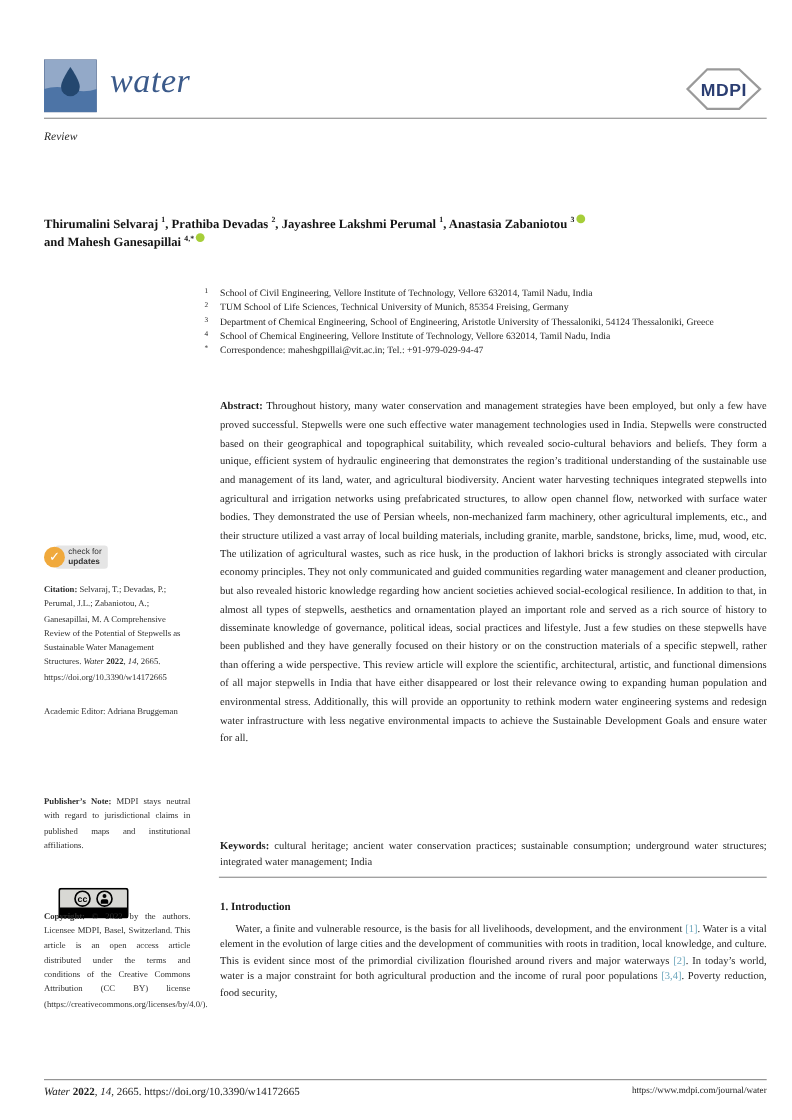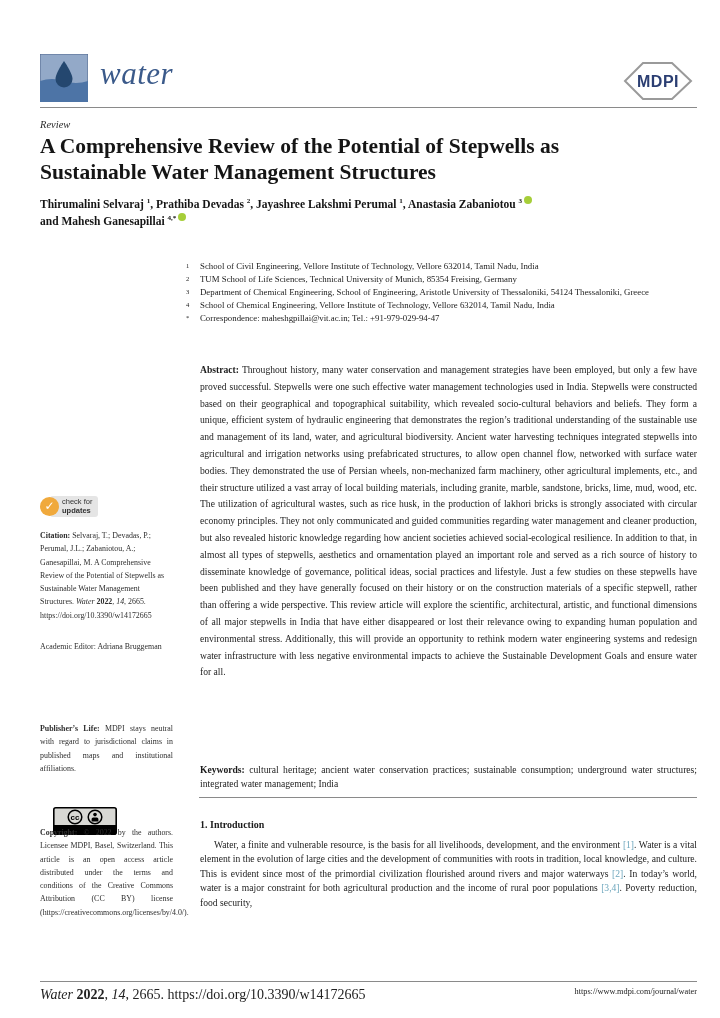--- a/index.html
+++ b/index.html
@@ -78,21 +78,21 @@
   }
   .cit-block { top: 529px; }
   .editor-block { top: 640px; }
   .dates-block { top: 672px; }
   .note-block { top: 722px; text-align: justify; }
   .cc-badge { position: absolute; left: 53px; top: 791px; margin-top: 16px; }
   .copyright-block { top: 826px; text-align: justify; }
 
   
   .footer-rule { position: absolute; left: 40px; top: 981px; width: 657px; border-top: 1.2px solid #8a8a8a; }
-  .footer-left { position: absolute; left: 40px; top: 987px; font-size: 14px; color: #222; text-align: center; }
+  .footer-left { position: absolute; left: 40px; top: 987px; font-size: 10px; color: #222; text-align: center; }
   .footer-right { position: absolute; right: 23px; top: 987px; font-size: 8.3px; color: #222; }
 </style>
 </head>
 <body>
 
 <div class="page">
 
   <div class="logo-square">
     <svg width="48" height="48" viewBox="0 0 48 48">
       <rect x="0" y="0" width="48" height="48" fill="#93a9c8" stroke="#51678c" stroke-width="1"></rect>
@@ -103,24 +103,20 @@
   <div class="journal-name">water</div>
   <div class="mdpi-logo">
     <svg width="72" height="42" viewBox="0 0 72 42">
       <polygon points="21,3 50,3 69,21 50,39 21,39 3,21" fill="none" stroke="#9a9a9a" stroke-width="2"></polygon>
       <text x="36" y="27" text-anchor="middle" font-size="16" font-weight="bold" fill="#2b3e72" font-family="Liberation Sans, sans-serif" letter-spacing="0.5">MDPI</text>
     </svg>
   </div>
   <div class="header-rule"></div>
 
   <div class="review-label">Review</div>
-  <div class="article-title">
-    <span>A Comprehensive Review of the Potential of Stepwells as</span><br>
-    <span>Sustainable Water Management Structures</span>
-  </div>
   <div class="authors-line"><span>Thirumalini Selvaraj </span><span class="sup">1</span><span>, Prathiba Devadas </span><span class="sup">2</span><span>, Jayashree Lakshmi Perumal </span><span class="sup">1</span><span>, Anastasia Zabaniotou </span><span class="sup">3</span><span class="orcid-icon"></span><br><span>and Mahesh Ganesapillai </span><span class="sup">4,*</span><span class="orcid-icon"></span></div>
 
   <div class="affiliations">
 
       <div class="aff-row">
         <span class="aff-sup">1</span>
         <span class="aff-text">School of Civil Engineering, Vellore Institute of Technology, Vellore 632014, Tamil Nadu, India</span>
       </div>
 
       <div class="aff-row">
@@ -163,21 +159,21 @@
       <span>check for</span><br>
       <span class="bold">updates</span>
     </span>
   </div>
 
   <div class="side cit-block"><span class="bold">Citation: </span><span>Selvaraj, T.; Devadas, P.; Perumal, J.L.; Zabaniotou, A.; Ganesapillai, M. A Comprehensive Review of the Potential of Stepwells as Sustainable Water Management Structures. </span><span class="italic">Water </span><span class="bold">2022</span><span>, </span><span class="italic">14</span><span>, 2665. </span><span>https://doi.org/10.3390/w14172665</span></div>
 
   <div class="side editor-block">Academic Editor: Adriana Bruggeman</div>
 
 
-  <div class="side note-block"><span class="bold">Publisher’s Life: </span><span>MDPI stays neutral with regard to jurisdictional claims in published maps and institutional affiliations.</span></div>
+  <div class="side note-block"><span class="bold">Publisher’s Note: </span><span>MDPI stays neutral with regard to jurisdictional claims in published maps and institutional affiliations.</span></div>
 
   <div class="cc-badge" title="CC BY">
     <svg width="64" height="28" viewBox="0 0 64 28">
       <rect x="0.8" y="0.8" width="62.4" height="26.4" fill="#d8d8d4" stroke="#000" stroke-width="1.6" rx="2"></rect>
       <rect x="0.8" y="18" width="62.4" height="9.2" fill="#000"></rect>
       <circle cx="22" cy="10" r="6.8" fill="none" stroke="#000" stroke-width="1.5"></circle>
       <text x="22" y="12.8" text-anchor="middle" font-size="8" font-weight="bold" fill="#000" font-family="Liberation Sans, sans-serif">cc</text>
       <circle cx="42" cy="10" r="6.8" fill="none" stroke="#000" stroke-width="1.5"></circle>
       <circle cx="42" cy="7.6" r="1.8" fill="#000"></circle>
       <path d="M38.6 14.6 v-2.6 a1.6 1.6 0 0 1 1.6-1.6 h3.6 a1.6 1.6 0 0 1 1.6 1.6 v2.6 z" fill="#000"></path>

